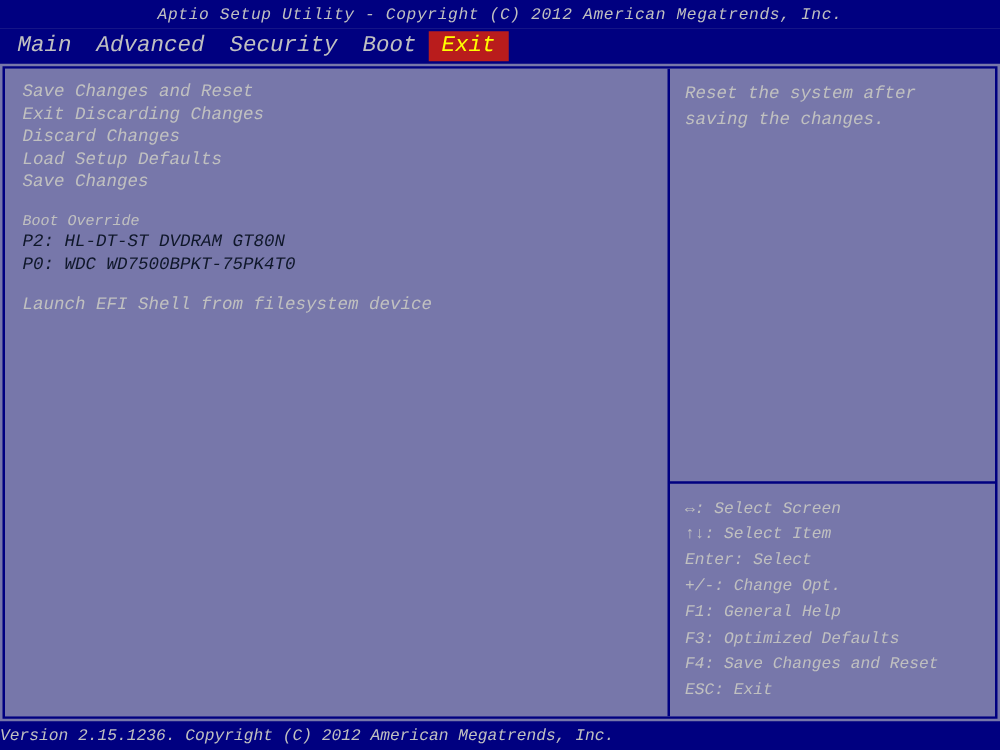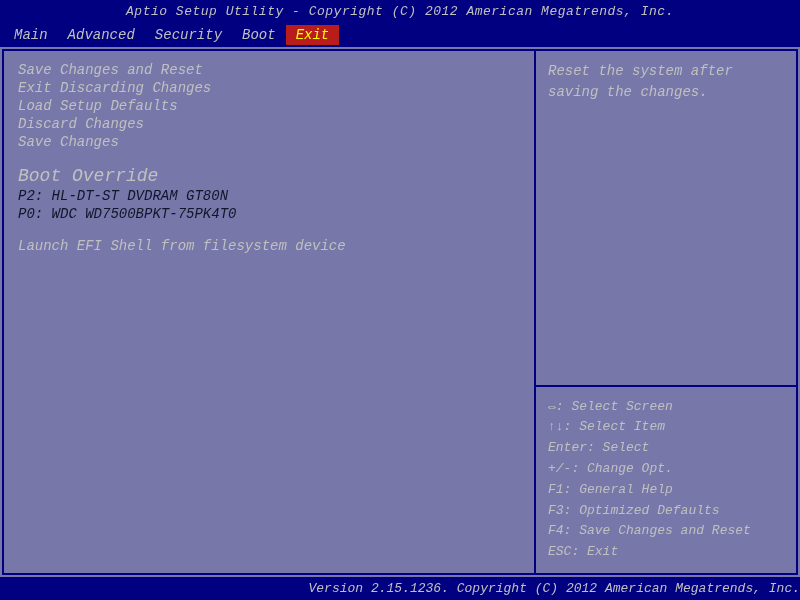--- a/index.html
+++ b/index.html
@@ -36,21 +36,21 @@
       display: flex;
       flex-direction: row;
       padding: 2px 4px;
       gap: 0;
     }
 
     .nav-item {
       color: #c0c0c0;
       padding: 2px 10px;
       cursor: pointer;
-      font-size: 14px;
+      font-size: 18px;
     }
 
     .nav-item.active {
       background: #b91c1c;
       color: #ffff00;
     }
 
     
     #main-content {
       display: flex;
@@ -81,21 +81,21 @@
     .menu-item.highlighted {
       color: #0f172a;
     }
 
     .menu-section-gap {
       height: 14px;
     }
 
     .menu-label {
       color: #c0c0c0;
-      font-size: 18px;
+      font-size: 12px;
       padding: 1px 0;
     }
 
     
     #right-panel {
       width: 260px;
       background: #7777aa;
       display: flex;
       flex-direction: column;
     }
@@ -117,21 +117,21 @@
     }
 
     .help-item {
       white-space: nowrap;
     }
 
     
     #footer {
       background: #000080;
       color: #c0c0c0;
-      text-align: right;
+      text-align: left;
       padding: 4px 0;
       font-size: 13px;
     }
   </style>
 </head>
 <body>
 
 <div id="app">
 
   <div id="title-bar">
@@ -145,22 +145,22 @@
       <div class="nav-item">Boot</div>
       <div class="nav-item active">Exit</div>
     </div>
 
   <div id="main-content">
 
     <div id="left-panel">
 
     <div class="menu-item">Save Changes and Reset</div>
         <div class="menu-item">Exit Discarding Changes</div>
+        <div class="menu-item">Discard Changes</div>
         <div class="menu-item">Load Setup Defaults</div>
-        <div class="menu-item">Discard Changes</div>
         <div class="menu-item">Save Changes</div>
         <div class="menu-section-gap"></div>
         <div class="menu-label">Boot Override</div>
         <div class="menu-item highlighted">P2: HL-DT-ST DVDRAM GT80N</div>
         <div class="menu-item highlighted">P0: WDC WD7500BPKT-75PK4T0</div>
         <div class="menu-section-gap"></div>
         <div class="menu-item">Launch EFI Shell from filesystem device</div>
       </div>
 
     <div id="right-panel">

